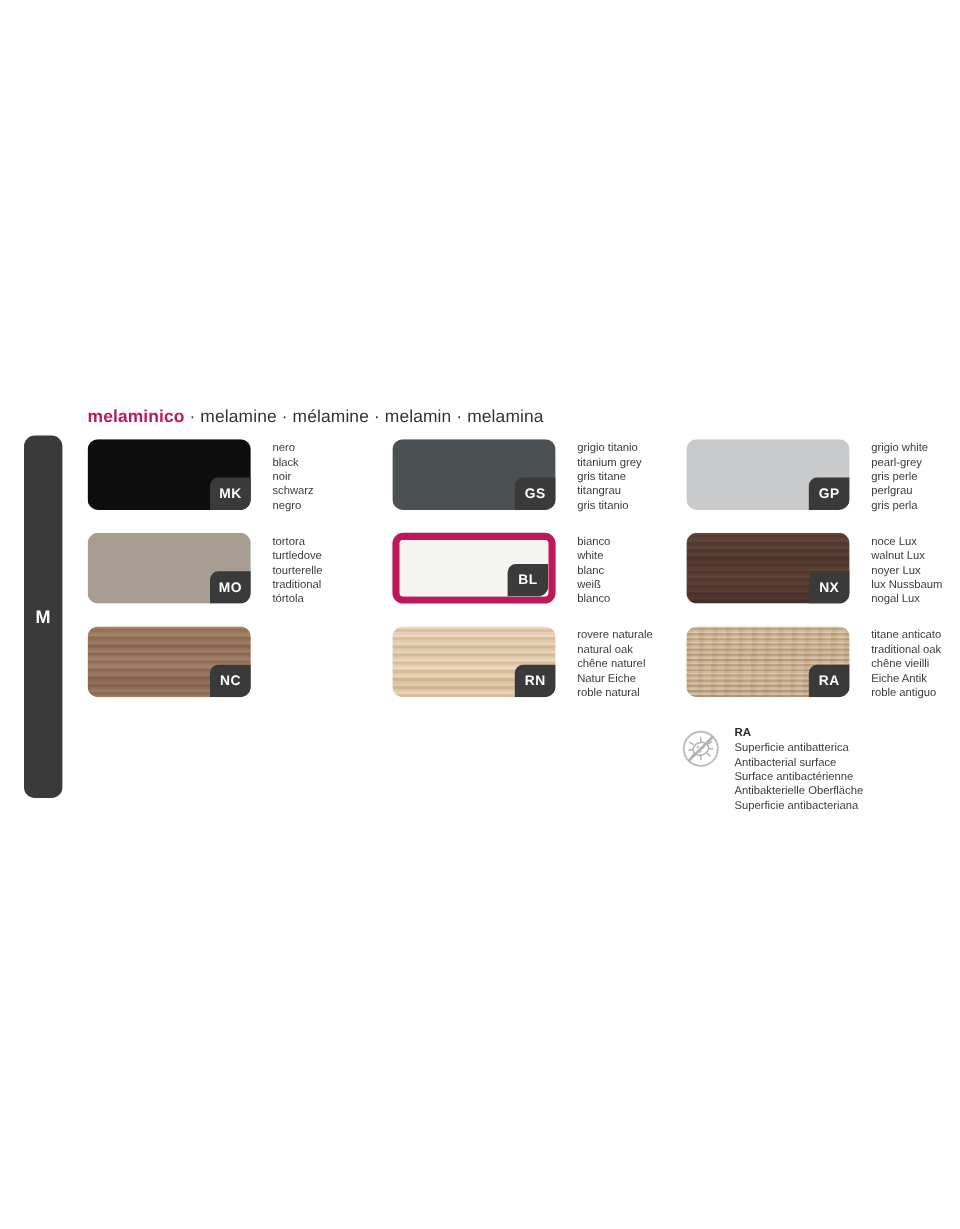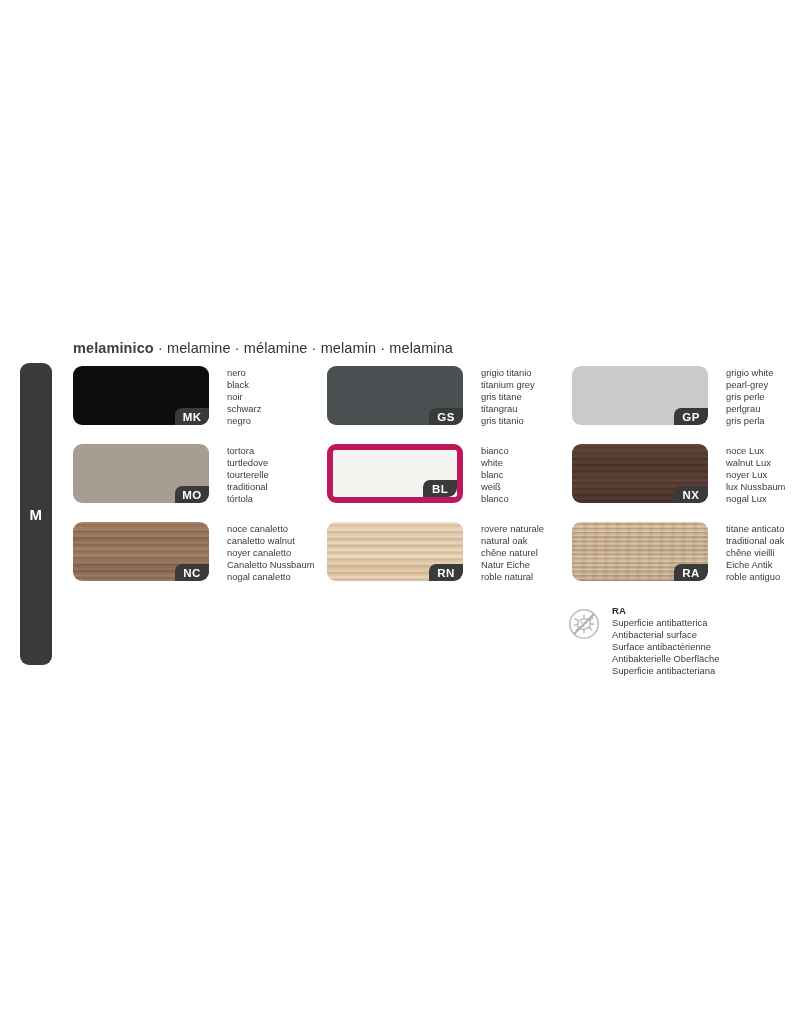--- a/index.html
+++ b/index.html
@@ -32,21 +32,21 @@
 
   
   .heading {
     position: absolute;
     left: 73px; top: 340px;
     font-size: 14.5px;
     color: #333333;
     white-space: nowrap;
     letter-spacing: .1px;
   }
-  .heading .lead { font-weight: bold; color: #404040; }
+  .heading .lead { font-weight: bold; color: #be185d; }
 
   
   .grid { position: absolute; left: 0; top: 0; width: 800px; height: 1024px; }
 
   .entry { position: absolute; }
 
   .swatch {
     position: relative;
     width: 136px; height: 59px;
     border-radius: 9px;
@@ -55,21 +55,21 @@
   .swatch.bordered { border: 6px solid #be185d; }
 
   .swatch .tex {
     position: absolute; inset: 0;
   }
 
   .code {
     position: absolute;
     right: 0; bottom: 0;
     min-width: 34px;
-    height: 17px;
+    height: 27px;
     padding: 0 6px;
     background: #3a3a3a;
     border-radius: 7px 0 9px 0;
     color: #ffffff;
     font-size: 11.5px;
     font-weight: bold;
     letter-spacing: .4px;
     display: flex; align-items: center; justify-content: center;
     z-index: 3;
   }
@@ -195,27 +195,20 @@
           <div>walnut Lux</div>
           <div>noyer Lux</div>
           <div>lux Nussbaum</div>
           <div>nogal Lux</div>
         </div>
       </div>
       <div class="entry" style="left: 73px; top: 522px;">
         <div class="swatch">
           <div class="tex" style="background: repeating-linear-gradient(rgba(255, 255, 255, 0.1) 0px, rgba(255, 255, 255, 0.1) 1.2px, rgba(90, 55, 35, 0.13) 2.4px, rgba(90, 55, 35, 0.13) 4px, rgba(255, 255, 255, 0.035) 5px, rgba(255, 255, 255, 0.035) 6.6px), linear-gradient(rgb(160, 124, 97) 0%, rgb(142, 106, 82) 30%, rgb(156, 120, 96) 55%, rgb(133, 98, 76) 80%, rgb(154, 119, 96) 100%);"></div>
           <div class="code">NC</div>
-        </div>
-        <div class="names">
-          <div>noce canaletto</div>
-          <div>canaletto walnut</div>
-          <div>noyer canaletto</div>
-          <div>Canaletto Nussbaum</div>
-          <div>nogal canaletto</div>
         </div>
       </div>
       <div class="entry" style="left: 327px; top: 522px;">
         <div class="swatch">
           <div class="tex" style="background: repeating-linear-gradient(rgba(255, 255, 255, 0.3) 0px, rgba(255, 255, 255, 0.3) 1.4px, rgba(168, 134, 96, 0.16) 2.6px, rgba(168, 134, 96, 0.16) 4.2px, rgba(255, 255, 255, 0.12) 5.2px, rgba(255, 255, 255, 0.12) 6.8px), linear-gradient(rgb(230, 207, 178) 0%, rgb(220, 193, 158) 34%, rgb(228, 202, 169) 58%, rgb(214, 184, 148) 82%, rgb(226, 200, 166) 100%);"></div>
           <div class="code">RN</div>
         </div>
         <div class="names">
           <div>rovere naturale</div>
           <div>natural oak</div>

